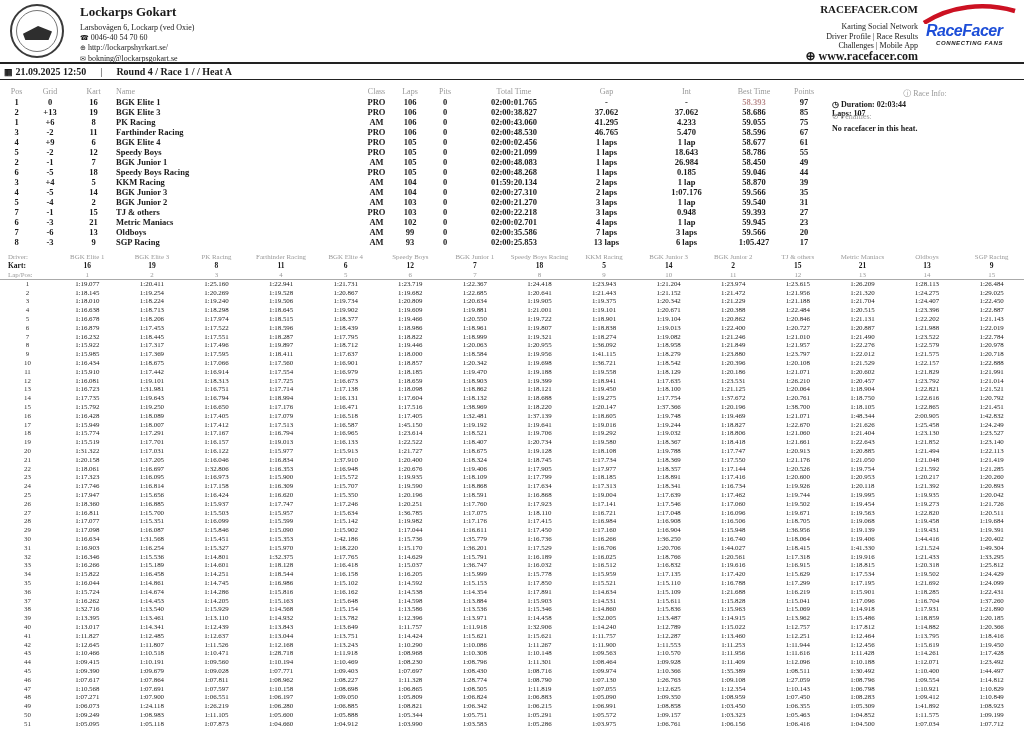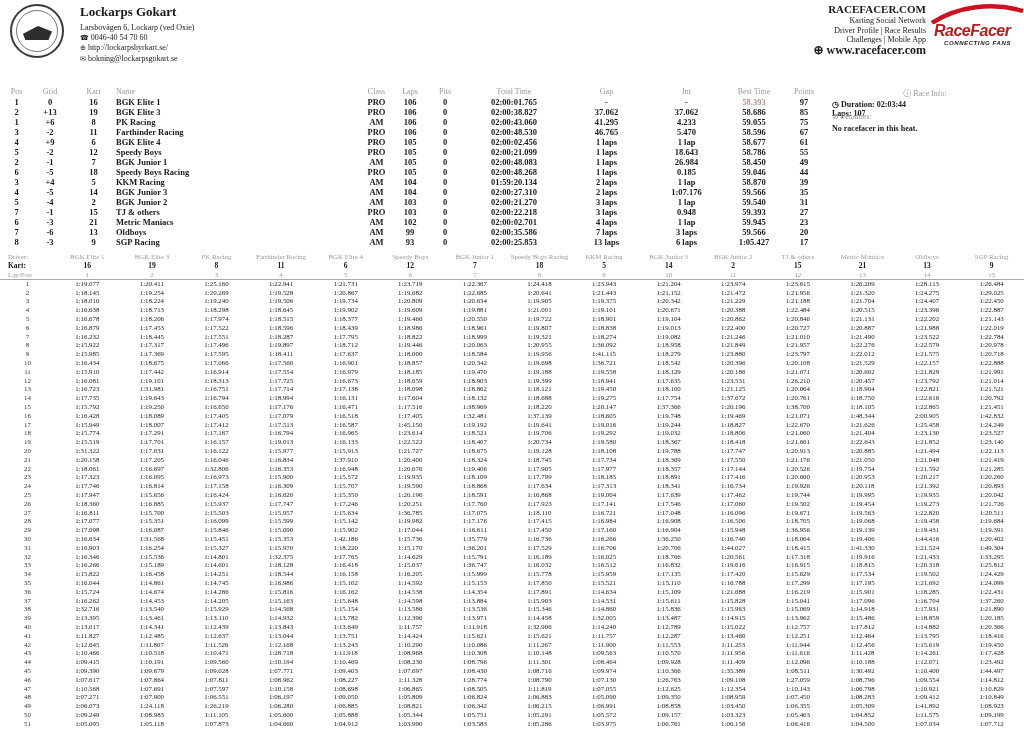--- a/index.html
+++ b/index.html
@@ -2,38 +2,38 @@
 <html><head>
 <meta charset="utf-8">
 <title>Race Results</title>
 <style>
   * { margin:0; padding:0; box-sizing:border-box; }
   html,body { width:1024px; height:732px; overflow:hidden; background:#fff;
               font-family:"Liberation Serif", serif; color:#1a1a1a; }
   .page { position:relative; width:1024px; height:732px; }
 
   
-  .header { position:absolute; top:0; left:0; right:0; height:62px; }
+  .header { position:absolute; top:0; left:0; right:8px; height:62px; }
   .stamp { position:absolute; left:10px; top:4px; width:54px; height:54px;
            border:2px solid #3a3a3a; border-radius:50%; }
   .stamp-inner { position:absolute; inset:4px; border:1px solid #777; border-radius:50%; }
   .kart-shape { position:absolute; left:11px; top:20px; width:29px; height:14px; background:#2e2e2e;
                 clip-path:polygon(0 55%, 52% 0, 100% 40%, 88% 100%, 8% 100%); }
   .venue { position:absolute; left:80px; top:4px; }
   .venue-name { font-size:13px; font-weight:bold; margin-bottom:3px; }
   .venue-line { font-size:8px; line-height:9.5px; }
   .venue-line .ic { font-size:7px; margin-right:2px; }
   .rf-text { position:absolute; right:98px; top:3px; width:170px; text-align:right; }
-  .rf-site { font-size:11px; font-weight:bold; margin-bottom:1px; }
+  .rf-site { font-size:11px; font-weight:bold; margin-bottom:7px; }
   .rf-line { font-size:8px; line-height:9.5px; }
   .rf-url { font-size:12px; line-height:10px; font-weight:bold; }
   .rf-logo { position:absolute; right:0; top:4px; width:94px; height:52px; overflow:hidden; }
   .rf-swoosh { position:absolute; left:0; top:0; }
   .rf-name { position:absolute; left:4px; top:18px; font-family:"Liberation Sans",sans-serif;
-             font-style:italic; font-weight:bold; font-size:16px; color:#b91c1c; letter-spacing:-0.5px; }
+             font-style:italic; font-weight:bold; font-size:16px; color:#1d4ed8; letter-spacing:-0.5px; }
   .rf-sub { position:absolute; left:14px; top:36px; font-family:"Liberation Sans",sans-serif;
             font-style:italic; font-weight:bold; font-size:6px; letter-spacing:0.6px; }
 
   
   .meta { position:absolute; top:62px; left:0; right:0; height:18px;
           border-top:2px solid #222; border-bottom:1px solid #222;
           line-height:16px; font-size:10px; font-weight:bold; padding-left:4px; }
   .meta .ic { font-size:9px; margin-right:3px; }
   .meta .sep { margin:0 14px; font-weight:normal; }
 
@@ -94,20 +94,23 @@
     </div>
     <div class="rf-logo">
       <svg class="rf-swoosh" width="94" height="20" viewBox="0 0 94 20">
         <path d="M2 19 C 28 2, 62 -2, 93 7" stroke="#cc1122" stroke-width="4.5" fill="none"></path>
       </svg>
       <div class="rf-name">RaceFacer</div>
       <div class="rf-sub">CONNECTING FANS</div>
     </div>
   </div>
 
+  <div class="meta">
+    <span class="ic">▦</span><span>21.09.2025 12:50</span><span class="sep">|</span><span>Round 4 / Race 1 / / Heat A</span>
+  </div>
 
   <div class="results">
     <table>
       <colgroup>
         <col style="width:25px">
           <col style="width:42px">
           <col style="width:45px">
           <col style="width:243px">
         <col style="width:35px">
           <col style="width:32px">

